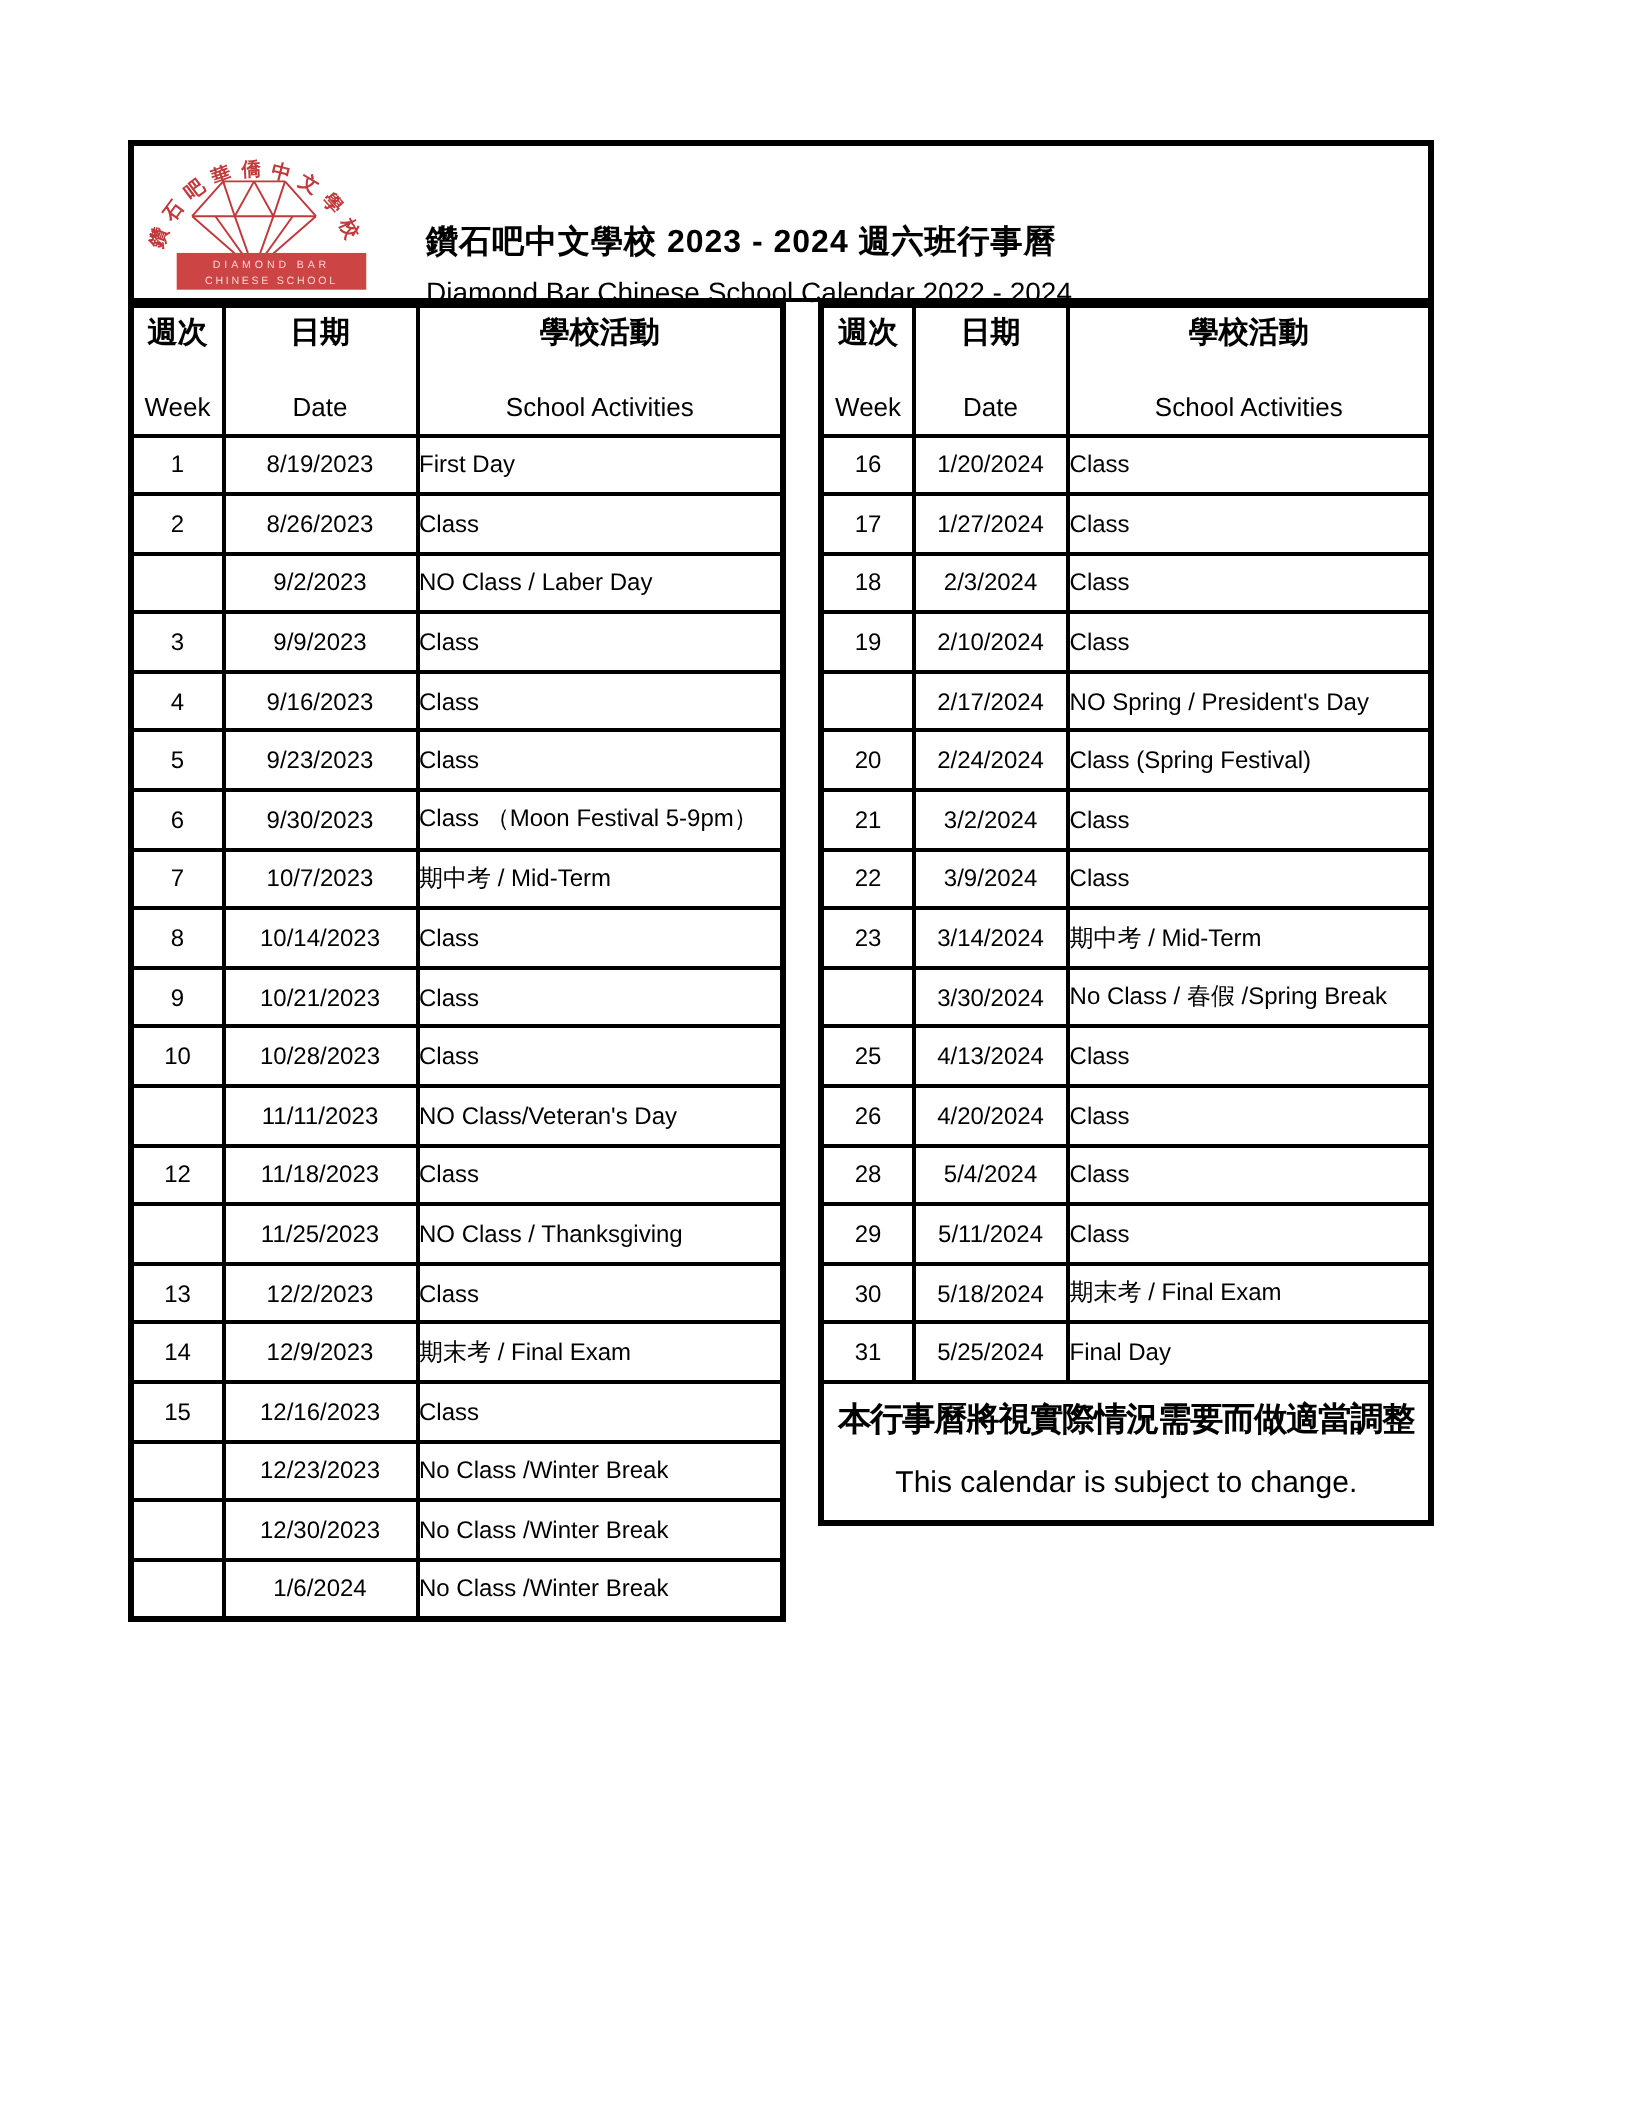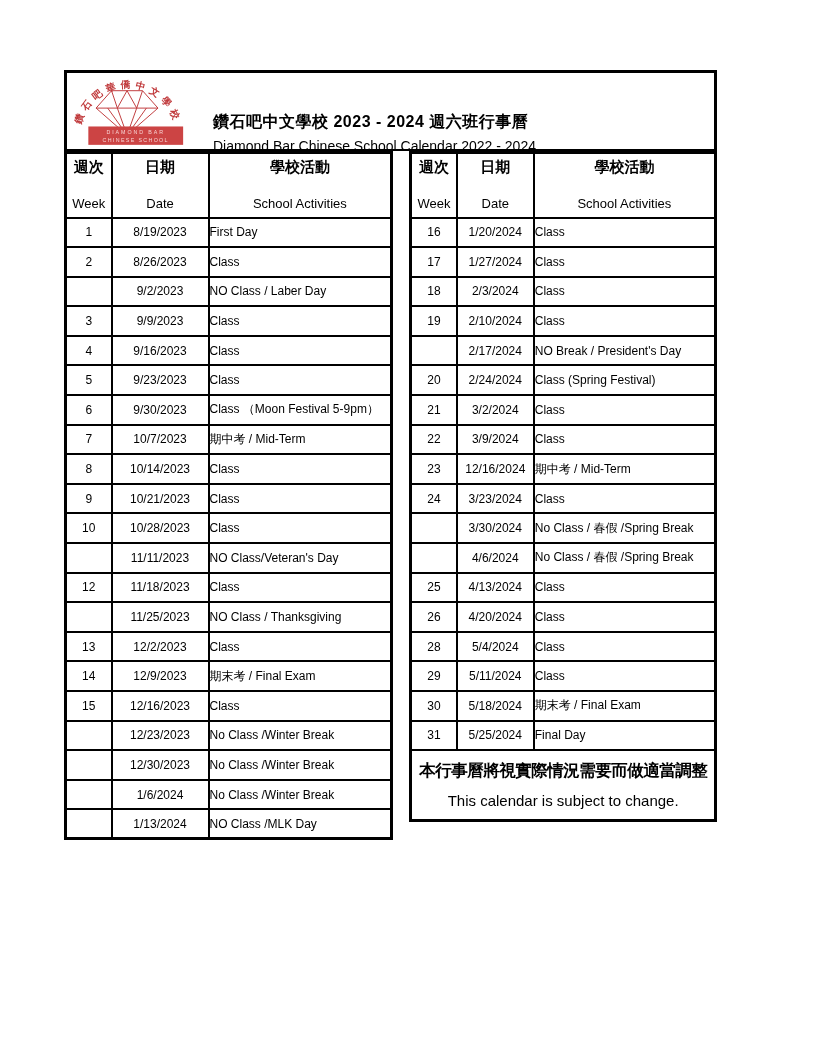--- a/index.html
+++ b/index.html
@@ -203,25 +203,20 @@
           <tr>
             <td class="c-week"></td>
             <td class="c-date">12/30/2023</td>
             <td class="c-activity">No Class /Winter Break</td>
           </tr>
           <tr>
             <td class="c-week"></td>
             <td class="c-date">1/6/2024</td>
             <td class="c-activity">No Class /Winter Break</td>
           </tr>
-          <tr>
-            <td class="c-week"></td>
-            <td class="c-date">1/13/2024</td>
-            <td class="c-activity">NO Class /MLK Day</td>
-          </tr>
         </tbody>
     </table>
 
     <table class="cal right">
       <colgroup>
           <col style="width:46px">
           <col style="width:77px">
           <col>
         </colgroup>
       <thead>
@@ -263,55 +258,45 @@
             <td class="c-activity">Class</td>
           </tr>
           <tr>
             <td class="c-week">19</td>
             <td class="c-date">2/10/2024</td>
             <td class="c-activity">Class</td>
           </tr>
           <tr>
             <td class="c-week"></td>
             <td class="c-date">2/17/2024</td>
-            <td class="c-activity">NO Break / President's Day</td>
+            <td class="c-activity">NO Spring / President's Day</td>
           </tr>
           <tr>
             <td class="c-week">20</td>
             <td class="c-date">2/24/2024</td>
             <td class="c-activity">Class (Spring Festival)</td>
           </tr>
           <tr>
             <td class="c-week">21</td>
             <td class="c-date">3/2/2024</td>
             <td class="c-activity">Class</td>
           </tr>
           <tr>
             <td class="c-week">22</td>
             <td class="c-date">3/9/2024</td>
             <td class="c-activity">Class</td>
           </tr>
           <tr>
             <td class="c-week">23</td>
-            <td class="c-date">12/16/2024</td>
+            <td class="c-date">3/14/2024</td>
             <td class="c-activity">期中考 / Mid-Term</td>
           </tr>
           <tr>
-            <td class="c-week">24</td>
-            <td class="c-date">3/23/2024</td>
-            <td class="c-activity">Class</td>
-          </tr>
-          <tr>
             <td class="c-week"></td>
             <td class="c-date">3/30/2024</td>
-            <td class="c-activity">No Class / 春假 /Spring Break</td>
-          </tr>
-          <tr>
-            <td class="c-week"></td>
-            <td class="c-date">4/6/2024</td>
             <td class="c-activity">No Class / 春假 /Spring Break</td>
           </tr>
           <tr>
             <td class="c-week">25</td>
             <td class="c-date">4/13/2024</td>
             <td class="c-activity">Class</td>
           </tr>
           <tr>
             <td class="c-week">26</td>
             <td class="c-date">4/20/2024</td>

